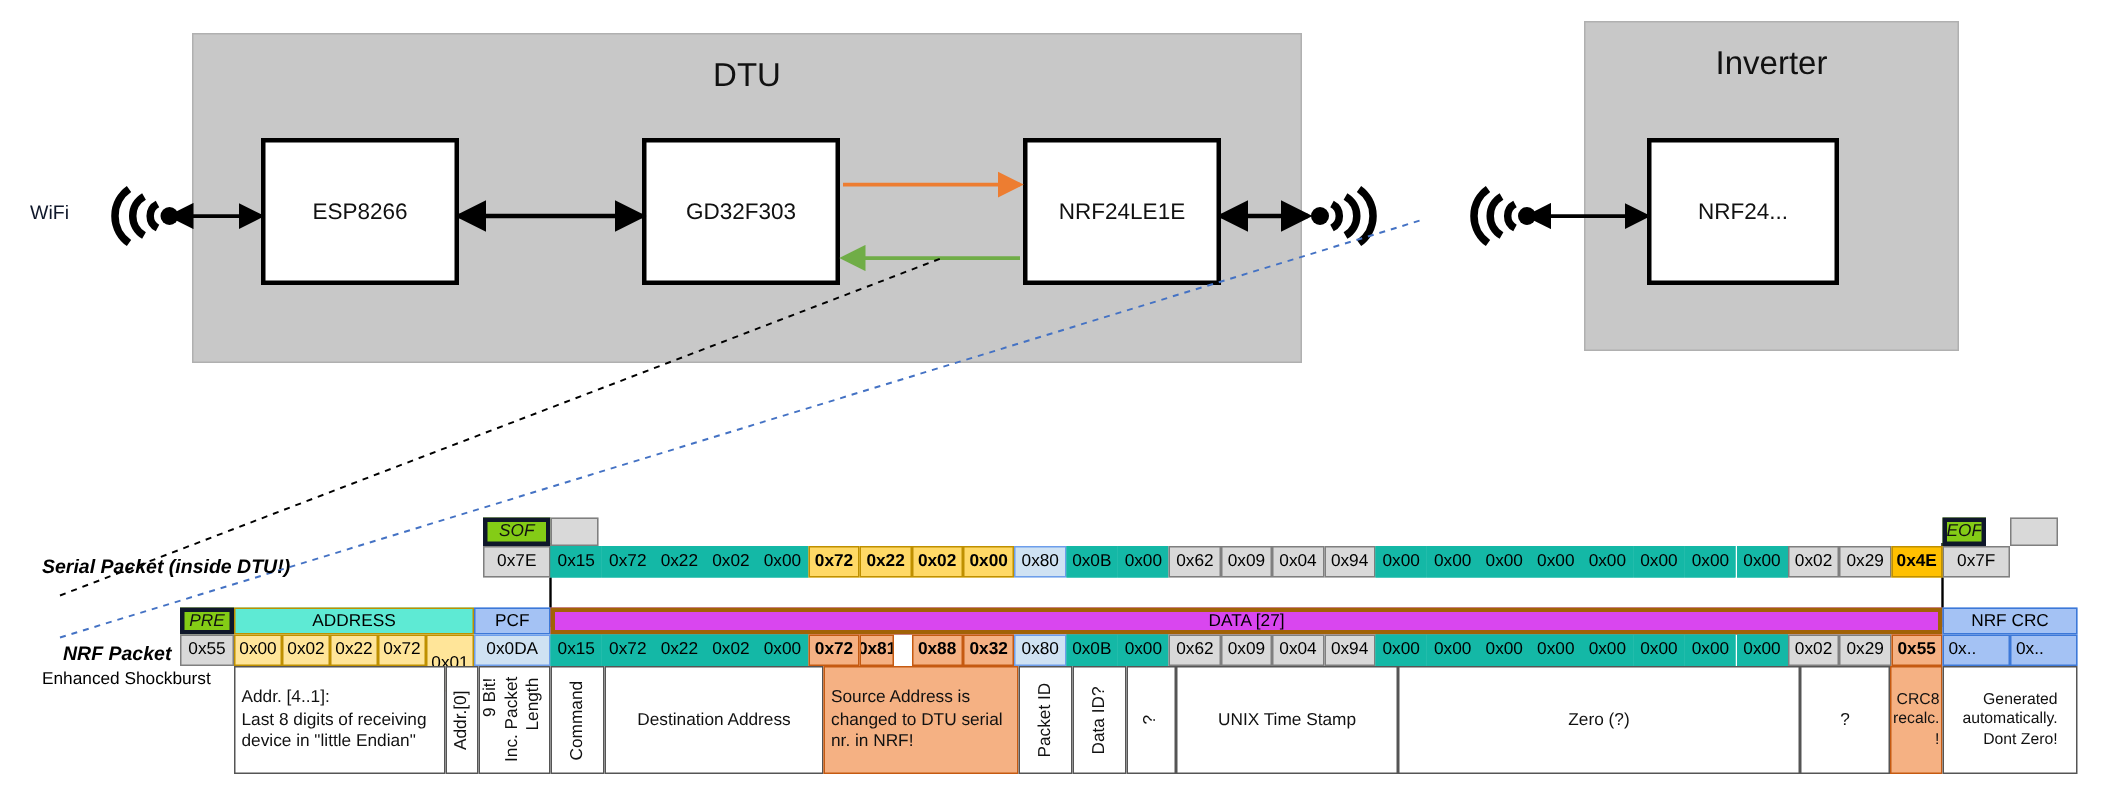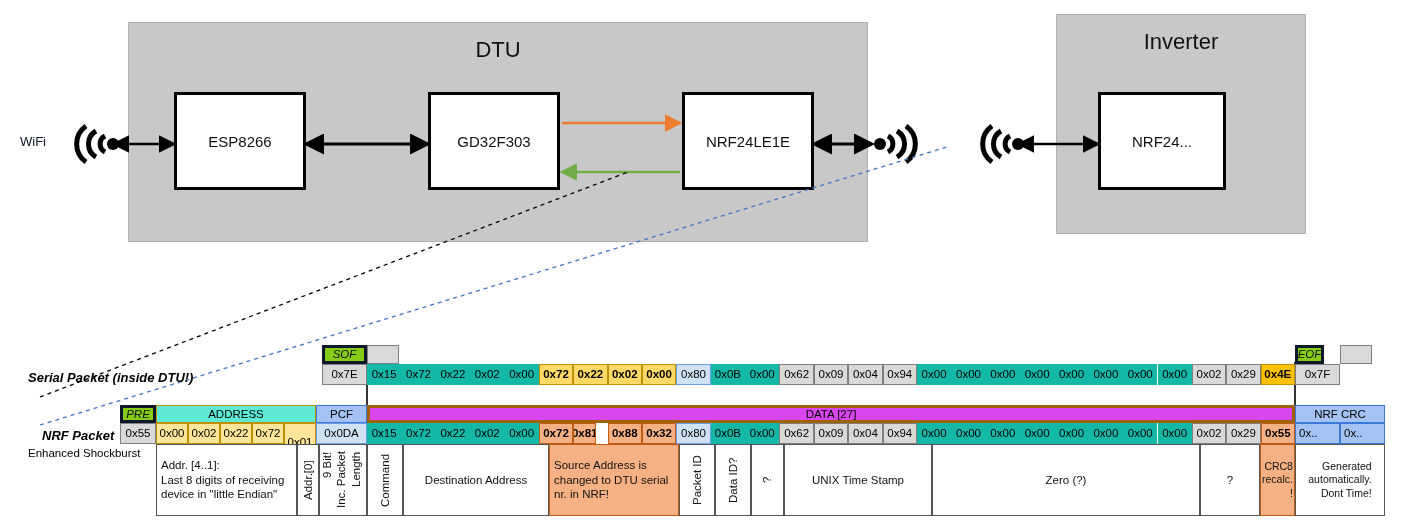--- a/index.html
+++ b/index.html
@@ -229,13 +229,13 @@
 <div class="note" style="left:784px;top:444px;width:148px;height:72px;">UNIX Time Stamp</div>
 <div class="note" style="left:932px;top:444px;width:268px;height:72px;">Zero (?)</div>
 <div class="note" style="left:1200px;top:444px;width:60px;height:72px;">?</div>
 <div class="note orange" style="left:1260px;top:444px;width:35px;height:72px;white-space:pre-line;
      font-size:10.5px;">CRC8
 recalc.
 !</div>
 <div class="note" style="left:1295px;top:444px;width:90px;height:72px;white-space:pre-line;
      font-size:10.5px;">Generated
 automatically.
-Dont Time!</div>
+Dont Zero!</div>
 
 </body></html>

